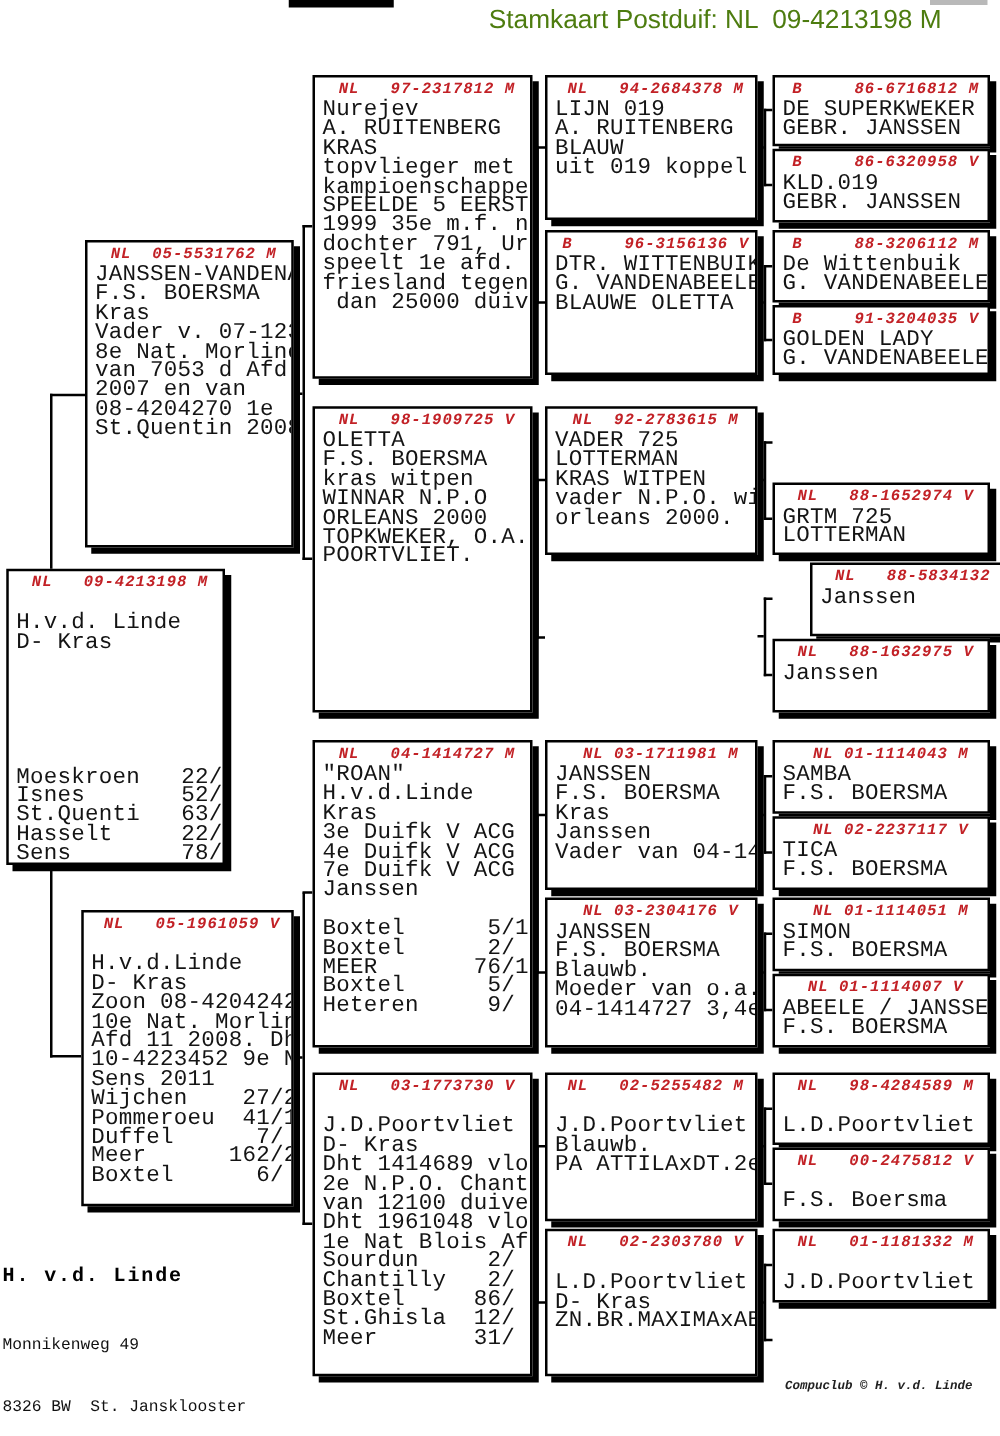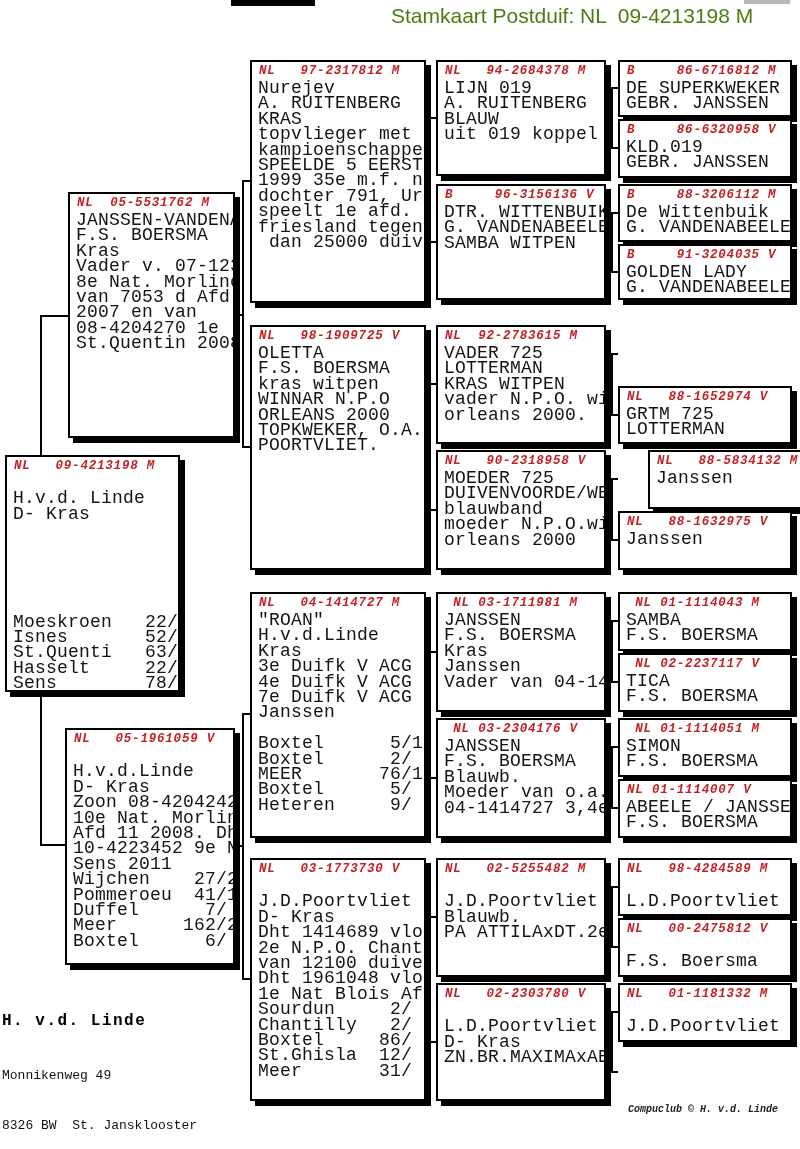--- a/index.html
+++ b/index.html
@@ -3,21 +3,21 @@
 <meta charset="utf-8">
 <style>
   html,body{margin:0;padding:0;background:#888;}
   .page{position:relative;width:800px;height:1149px;background:#ffffff;overflow:hidden;
         font-family:"Liberation Mono",monospace;}
   .title{position:absolute;left:391px;top:4px;font:21px "Liberation Sans",sans-serif;
          color:#4d7c0f;white-space:pre;}
   .pbox{position:absolute;background:#ffffff;border:2px solid #000;box-sizing:border-box;
         box-shadow:5px 5px 0 #000;overflow:hidden;}
   .ring{font-style:italic;font-weight:bold;font-size:12.5px;line-height:15px;
-        color:#c22126;letter-spacing:0.8px;padding:2px 0 0 7px;white-space:pre;}
+        color:#c22126;letter-spacing:0.8px;padding:2px 0 0 7px;white-space:pre;text-align:center;}
   .pbody{font-size:18px;line-height:15.4px;color:#141414;letter-spacing:0.2px;
          padding:2px 0 0 6px;white-space:pre;}
   .line{position:absolute;background:#000;}
   .owner-name{position:absolute;left:2px;top:1012px;font-weight:bold;font-size:16px;
               letter-spacing:1.5px;color:#000;white-space:pre;}
   .contact{position:absolute;left:2px;top:1034px;font-size:13px;line-height:16.8px;
            color:#111;white-space:pre;}
   .credit{position:absolute;left:628px;top:1104px;width:167px;text-align:left;
           font-style:italic;font-weight:bold;font-size:10px;color:#222;white-space:pre;}
   .artifact{position:absolute;}
@@ -203,38 +203,30 @@
     <div class="ring">NL   94-2684378 M</div>
     <div class="pbody">LIJN 019
 A. RUITENBERG
 BLAUW
 uit 019 koppel</div>
   </div>
   <div class="pbox" style="left:436px;top:184px;width:170px;height:116px">
     <div class="ring">B     96-3156136 V</div>
     <div class="pbody">DTR. WITTENBUIK
 G. VANDENABEELE
-SAMBA WITPEN</div>
+BLAUWE OLETTA</div>
   </div>
   <div class="pbox" style="left:436px;top:325px;width:170px;height:119px">
     <div class="ring">NL  92-2783615 M</div>
     <div class="pbody">VADER 725
 LOTTERMAN
 KRAS WITPEN
 vader N.P.O. winaar
 orleans 2000.</div>
   </div>
-  <div class="pbox" style="left:436px;top:450px;width:170px;height:120px">
-    <div class="ring">NL   90-2318958 V</div>
-    <div class="pbody">MOEDER 725
-DUIVENVOORDE/WELP
-blauwband
-moeder N.P.O.winnaar
-orleans 2000</div>
-  </div>
   <div class="pbox" style="left:436px;top:592px;width:170px;height:120px">
     <div class="ring"> NL 03-1711981 M</div>
     <div class="pbody">JANSSEN
 F.S. BOERSMA
 Kras
 Janssen
 Vader van 04-1414727</div>
   </div>
   <div class="pbox" style="left:436px;top:718px;width:170px;height:120px">
     <div class="ring"> NL 03-2304176 V</div>

